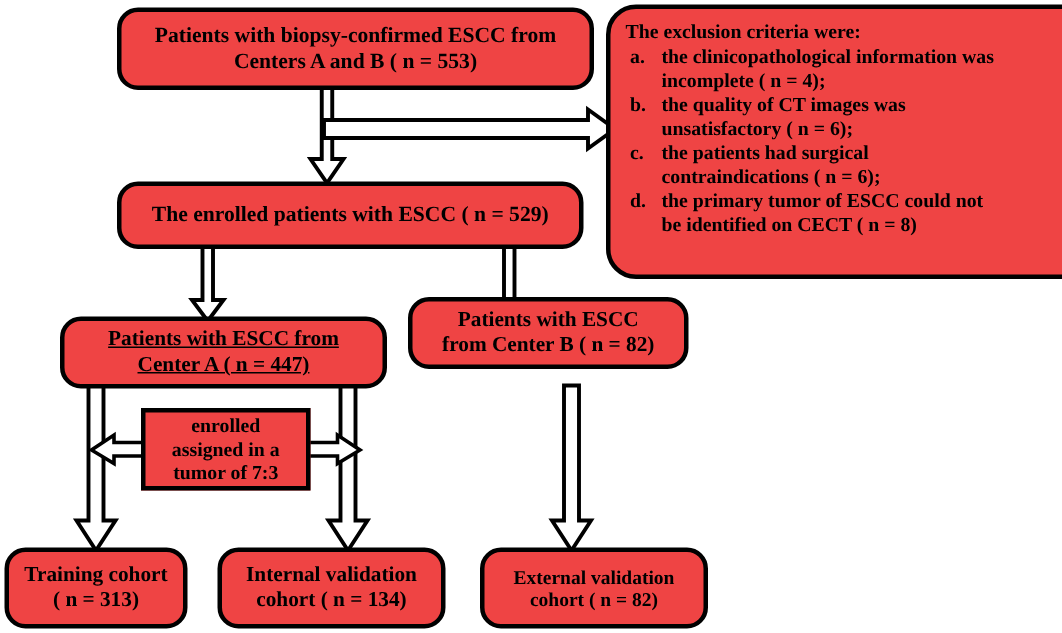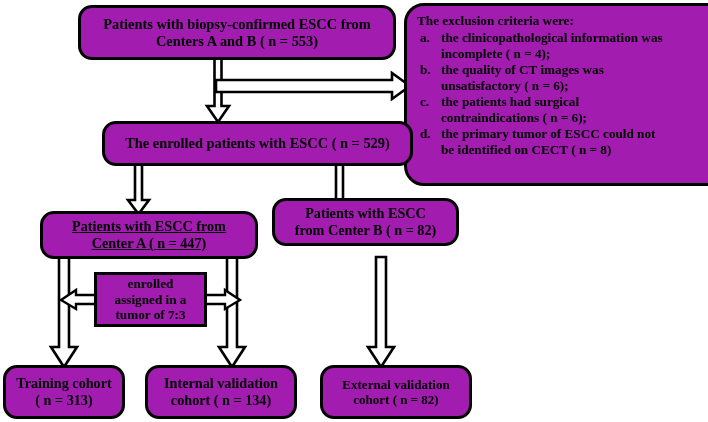--- a/index.html
+++ b/index.html
@@ -14,21 +14,21 @@
     position: relative;
     width: 708px;
     height: 422px;
     background: #ffffff;
     overflow: hidden;
   }
   .node {
     position: absolute;
     box-sizing: border-box;
     border: 3px solid #000000;
-    background: #a21caf;
+    background: #ef4444;
     display: flex;
     align-items: center;
     justify-content: center;
     text-align: center;
     font-weight: bold;
     color: #000000;
     line-height: 1.18;
     z-index: 5;
   }
   .rounded { border-radius: 14px; }
@@ -47,21 +47,20 @@
     display: block;
     text-align: left;
     padding: 7px 8px 6px 10px;
     font-size: 13.2px;
     line-height: 1.215;
   }
   #node-enrolled {
     left: 78px; top: 121px; width: 311px; height: 45px;
     font-size: 14.4px;
     padding: 0 6px;
-    margin-left: 24px;
   }
   #node-centerA {
     left: 40px; top: 211px; width: 218px; height: 48px;
     font-size: 14.2px;
     padding: 0 4px;
     text-decoration: underline;
   }
   #node-centerB {
     left: 272px; top: 198px; width: 187px; height: 48px;
     font-size: 14.2px;

